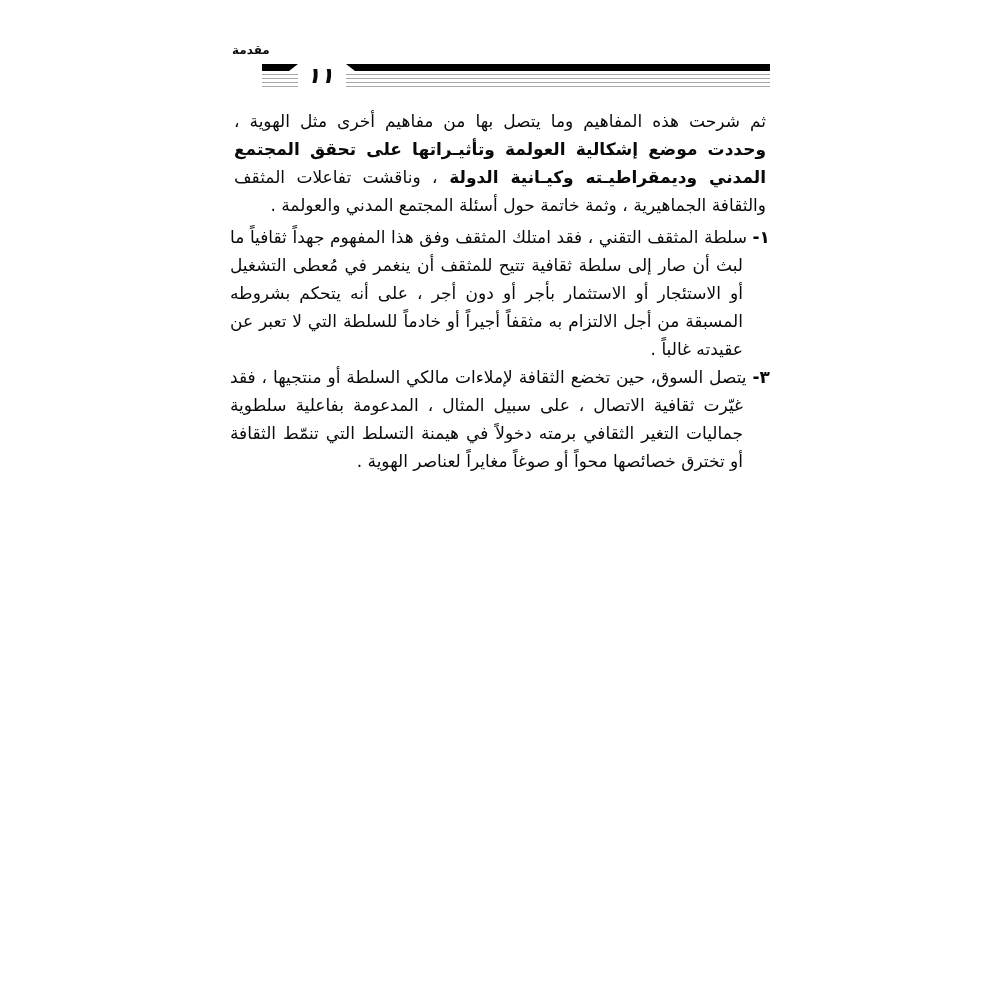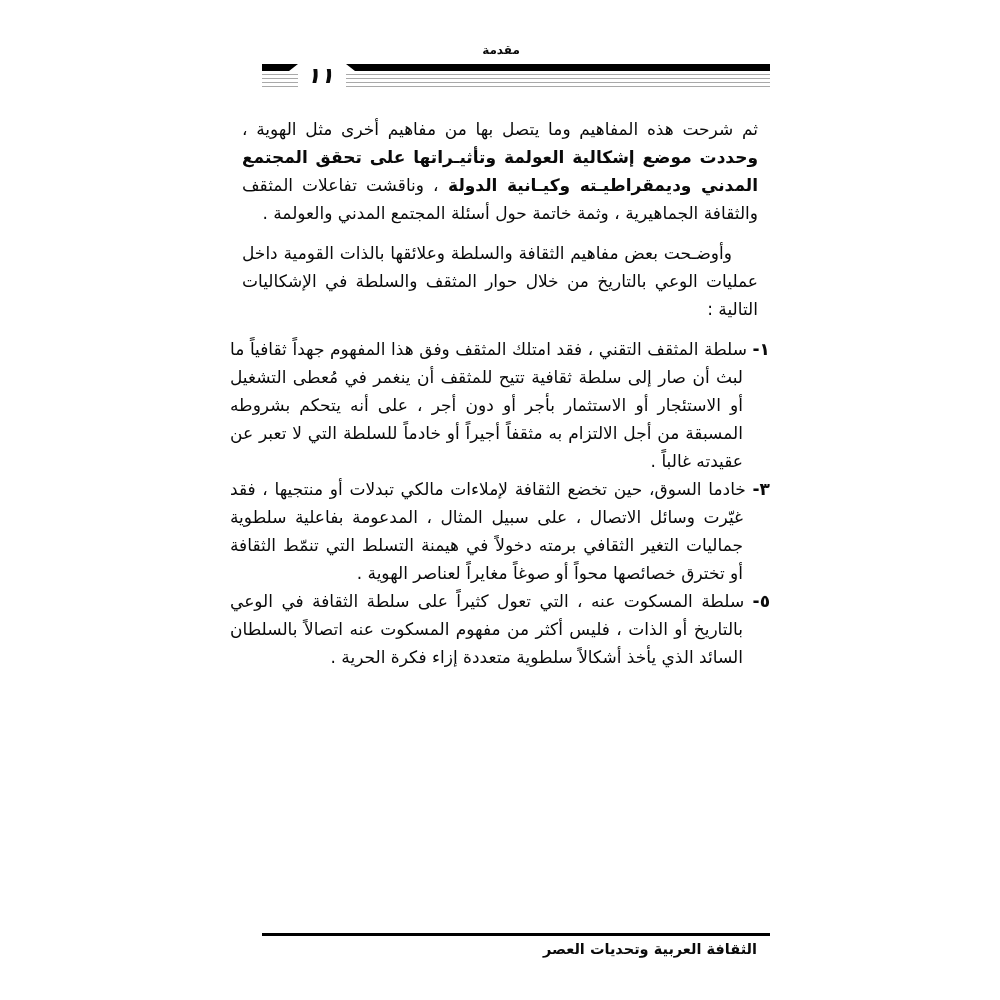--- a/index.html
+++ b/index.html
@@ -16,21 +16,21 @@
     position: absolute;
     left: 230px;
     top: 42px;
     width: 540px;
     height: 930px;
   }
 
   
   .section-label {
     direction: rtl;
-    text-align: center;
+    text-align: left;
     font-size: 12px;
     font-weight: bold;
     padding-left: 2px;
     height: 16px;
     line-height: 16px;
     margin-bottom: 6px;
   }
   .header-rule {
     display: flex;
     flex-direction: row;
@@ -65,21 +65,21 @@
   
   .text-area {
     margin-top: 13px;
     height: 788px;
     overflow: hidden;
     direction: rtl;
     font-size: 17px;
     line-height: 28px;
     text-align: justify;
   }
-  .para { margin: 12px; }
+  .para { margin: 4px; }
   .para.indent { text-indent: 26px; }
   .bold { font-weight: bold; }
   .list-item {
     margin: 0;
     padding-right: 27px;
     text-indent: -27px;
   }
   .item-number { font-weight: bold; }
   .item-title  { font-weight: normal; }
 
@@ -121,31 +121,25 @@
       <div class="rule-group right">
         <div class="rule-bar bar-right"></div>
         <div class="rule-thinlines"></div>
       </div>
     </div>
 
     <div class="text-area">
 
       <p class="para"><span>ثم شرحت هذه المفاهيم وما يتصل بها من مفاهيم أخرى مثل الهوية ، </span><span class="bold">وحددت موضع إشكالية العولمة وتأثيـراتها على تحقق المجتمع المدني وديمقراطيـته وكيـانية الدولة </span><span>، وناقشت تفاعلات المثقف والثقافة الجماهيرية ، وثمة خاتمة حول أسئلة المجتمع المدني والعولمة .</span></p>
 
-      <p class="para indent"><span>وأوضـحت بعض مفاهيم الثقافة والسلطة وعلائقها بالذات القومية داخل عمليات الوعي بالتاريخ من خلال حوار المثقف والسلطة في الإشكاليات التالية :</span></p>
 
       <p class="list-item"><span class="item-number">١-</span> <span class="item-title">سلطة المثقف التقني</span><span> ، فقد امتلك المثقف وفق هذا المفهوم جهداً ثقافياً ما لبث أن صار إلى سلطة ثقافية تتيح للمثقف أن ينغمر في مُعطى التشغيل أو الاستئجار أو الاستثمار بأجر أو دون أجر ، على أنه يتحكم بشروطه المسبقة من أجل الالتزام به مثقفاً أجيراً أو خادماً للسلطة التي لا تعبر عن عقيدته غالباً .</span></p>
 
 
-      <p class="list-item"><span class="item-number">٣-</span> <span class="item-title">خادما السوق</span><span>، حين تخضع الثقافة لإملاءات مالكي تبدلات أو منتجيها ، فقد غيّرت وسائل الاتصال ، على سبيل المثال ، المدعومة بفاعلية سلطوية جماليات التغير الثقافي برمته دخولاً في هيمنة التسلط التي تنمّط الثقافة أو تخترق خصائصها محواً أو صوغاً مغايراً لعناصر الهوية .</span></p>
+      <p class="list-item"><span class="item-number">٣-</span> <span class="item-title">يتصل السوق</span><span>، حين تخضع الثقافة لإملاءات مالكي السلطة أو منتجيها ، فقد غيّرت ثقافية الاتصال ، على سبيل المثال ، المدعومة بفاعلية سلطوية جماليات التغير الثقافي برمته دخولاً في هيمنة التسلط التي تنمّط الثقافة أو تخترق خصائصها محواً أو صوغاً مغايراً لعناصر الهوية .</span></p>
 
 
-      <p class="list-item"><span class="item-number">٥-</span> <span class="item-title">سلطة المسكوت عنه</span><span> ، التي تعول كثيراً على سلطة الثقافة في الوعي بالتاريخ أو الذات ، فليس أكثر من مفهوم المسكوت عنه اتصالاً بالسلطان السائد الذي يأخذ أشكالاً سلطوية متعددة إزاء فكرة الحرية .</span></p>
 
     </div>
 
-    <div class="footer">
-      <div class="footer-rule"></div>
-      <div class="footer-title">الثقافة العربية وتحديات العصر</div>
-    </div>
 
   </div>
 </div>
 
 </body></html>

